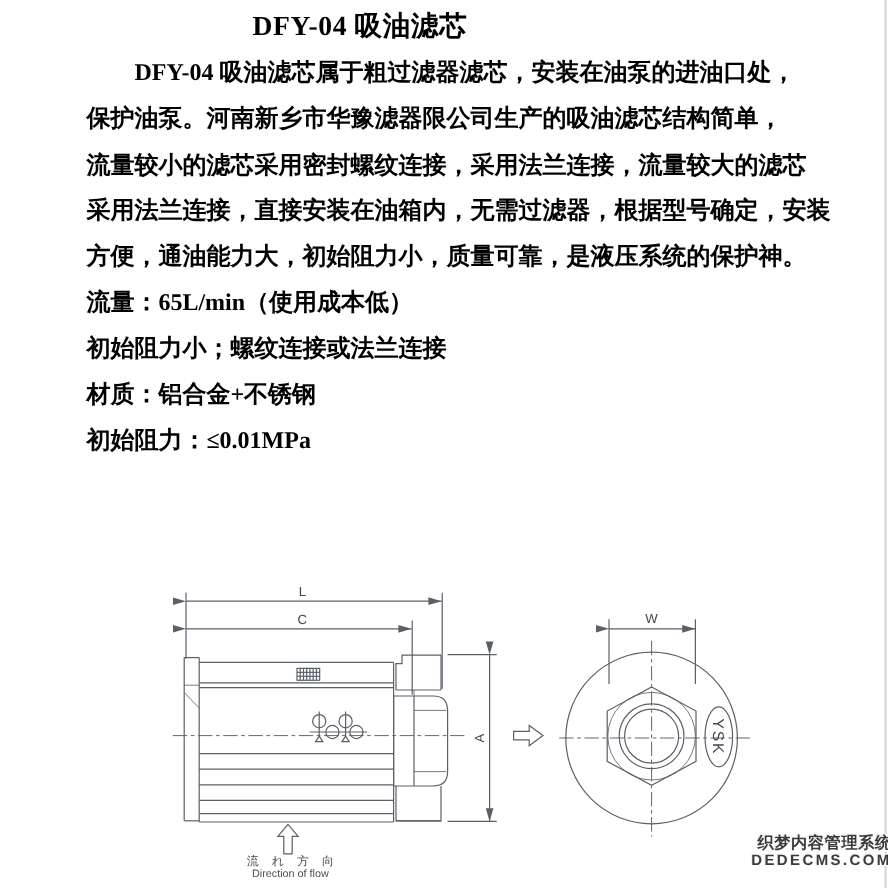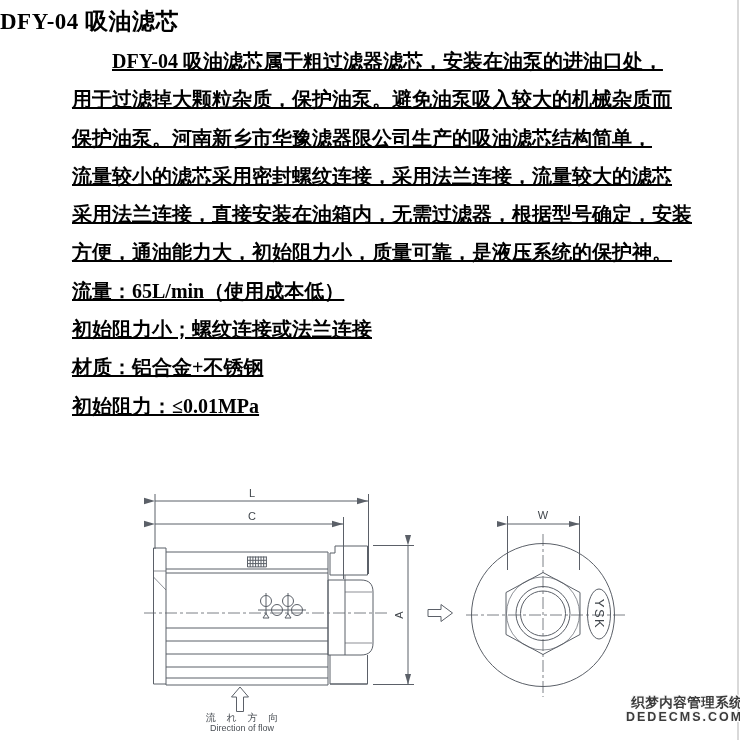--- a/index.html
+++ b/index.html
@@ -3,29 +3,29 @@
 <meta charset="utf-8">
 <style>
   html,body{margin:0;padding:0;}
   body{
     width:740px;height:740px;position:relative;overflow:hidden;
     background:#ffffff;color:#000;
     font-family:"Liberation Serif","DejaVu Serif",serif;
   }
   .page-edge{position:absolute;top:0;right:1px;width:2px;height:740px;background:#d9d9d9;}
   .title{
-    position:absolute;top:6px;left:0;width:600px;
+    position:absolute;top:6px;left:0;width:600px;text-align:center;
     font-size:23px;font-weight:800;letter-spacing:.5px;white-space:nowrap;
   }
   .textcol{
     position:absolute;top:42px;left:72px;width:600px;
     font-size:20px;font-weight:600;
   }
   .textcol .line{
-    height:38.3px;line-height:38.3px;white-space:nowrap;text-decoration:underline;
+    height:38.3px;line-height:38.3px;white-space:nowrap;
   }
   .indent{padding-left:40px;}
   
   .drawing{position:absolute;left:0;top:480px;width:740px;height:260px;}
   .draw line,.draw path,.draw circle,.draw ellipse,.draw polygon,.draw rect{
     stroke:#5b6068;fill:none;stroke-width:1;
   }
   .draw .thin{stroke-width:.7;}
   .draw .cl{stroke-dasharray:12 3 3 3;stroke-width:.8;}
   .draw text{
@@ -46,21 +46,20 @@
 </style>
 </head>
 <body>
 
 <div class="page-edge"></div>
 
 <div class="title">DFY-04 吸油滤芯</div>
 
 <div class="textcol">
   <div class="line indent">DFY-04 吸油滤芯属于粗过滤器滤芯，安装在油泵的进油口处，</div>
-  <div class="line">用于过滤掉大颗粒杂质，保护油泵。避免油泵吸入较大的机械杂质而</div>
   <div class="line">保护油泵。河南新乡市华豫滤器限公司生产的吸油滤芯结构简单，</div>
   <div class="line">流量较小的滤芯采用密封螺纹连接，采用法兰连接，流量较大的滤芯</div>
   <div class="line">采用法兰连接，直接安装在油箱内，无需过滤器，根据型号确定，安装</div>
   <div class="line">方便，通油能力大，初始阻力小，质量可靠，是液压系统的保护神。</div>
   <div class="line">流量：65L/min（使用成本低）</div>
   <div class="line">初始阻力小；螺纹连接或法兰连接</div>
   <div class="line">材质：铝合金+不锈钢</div>
   <div class="line">初始阻力：≤0.01MPa</div>
 </div>
 

